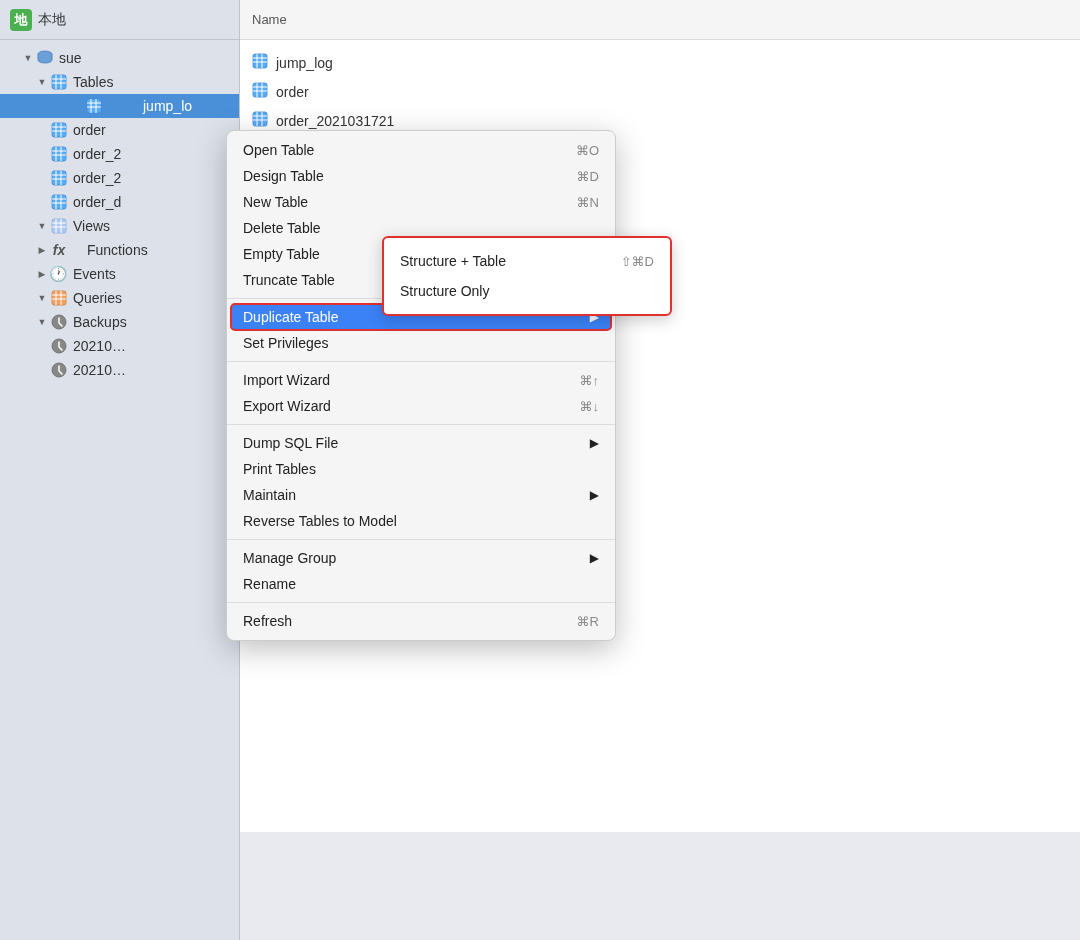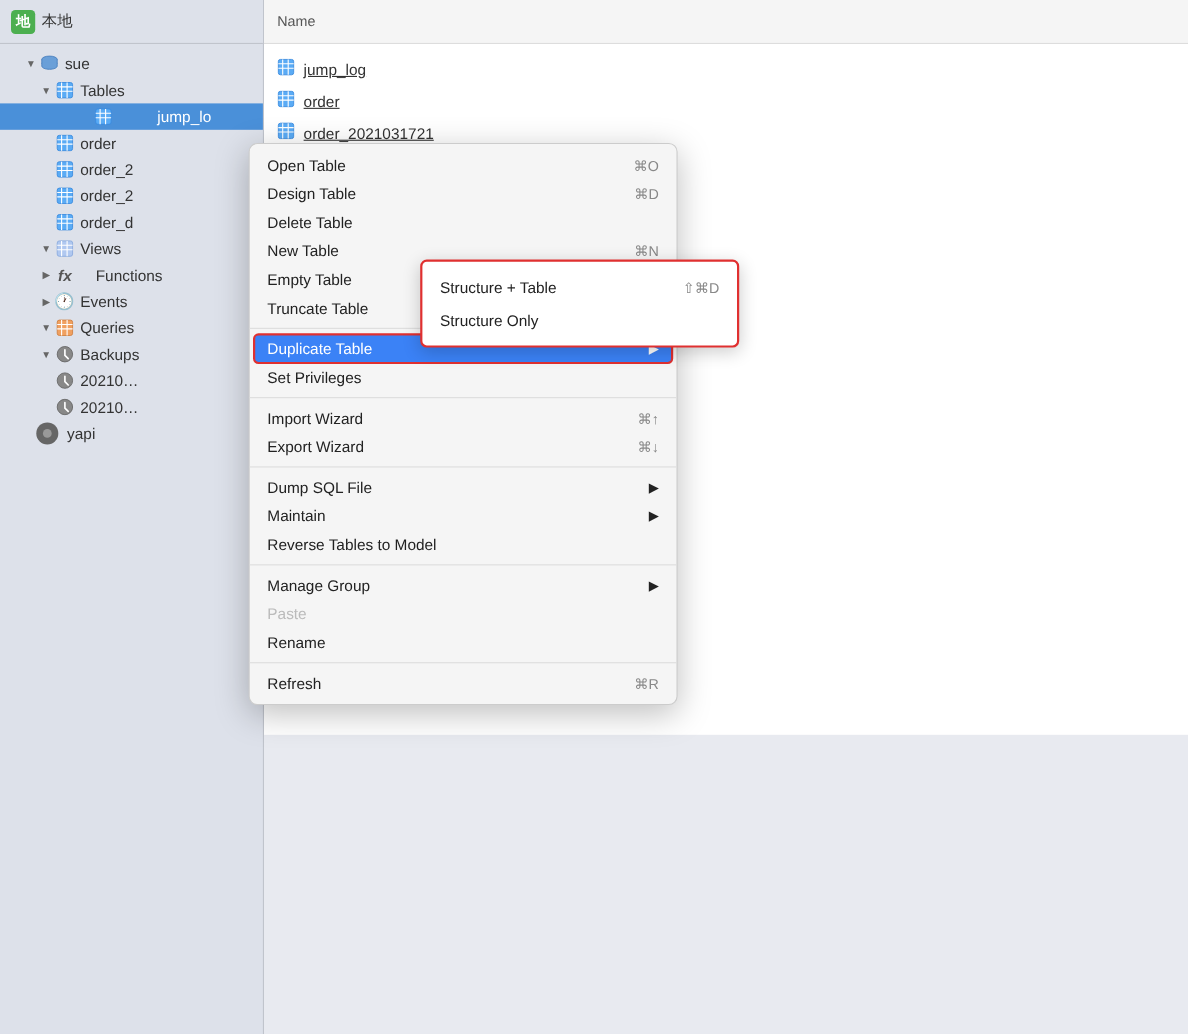--- a/index.html
+++ b/index.html
@@ -126,21 +126,21 @@
       color: white;
       font-size: 12px;
     }
 
     
     .main-content {
       position: absolute;
       left: 240px;
       top: 0;
       right: 0;
-      height: 668px;
+      height: 832px;
       background: white;
     }
 
     .main-header {
       height: 40px;
       border-bottom: 1px solid #ddd;
       display: flex;
       align-items: center;
       padding: 0 12px;
       background: #f5f5f5;
@@ -156,21 +156,20 @@
       padding: 8px 0;
     }
 
     .table-list-item {
       display: flex;
       align-items: center;
       padding: 5px 12px;
       font-size: 14px;
       color: #333;
       cursor: pointer;
-      text-decoration: underline;
     }
 
     .table-list-item .item-icon {
       margin-right: 8px;
     }
 
     
     .context-menu {
       position: absolute;
       left: 226px;
@@ -441,33 +440,20 @@
       <span class="indent3"></span>
       <span class="tree-icon icon-backup">
         <svg viewBox="0 0 16 16">
             <circle cx="8" cy="8" r="7" fill="#888" stroke="#666" stroke-width="0.8"></circle>
             <path d="M8 4 v5 l3 3" stroke="white" stroke-width="1.5" fill="none" stroke-linecap="round"></path>
           </svg>
       </span>
       <span>20210…</span>
     </div>
 
-    <div class="tree-item">
-      <span class="indent1"></span>
-      <span style="width:12px;flex-shrink:0;"></span>
-      <span class="tree-icon">
-        <div class="icon-yapi" style="background:#666;border-radius:50%;width:20px;height:20px;display:flex;align-items:center;justify-content:center;">
-          <svg viewBox="0 0 20 20" width="20" height="20">
-              <circle cx="10" cy="10" r="9" fill="#666"></circle>
-              <path d="M6 10 a4 4 0 1 0 8 0 a4 4 0 1 0 -8 0" fill="#999"></path>
-            </svg>
-        </div>
-      </span>
-      <span style="margin-left:4px;">yapi</span>
-    </div>
 
   </div>
 </div>
 
 <div class="main-content">
   <div class="main-header">
     <span class="main-header-col">Name</span>
   </div>
   <div class="table-list">
     <div class="table-list-item">
@@ -539,26 +525,26 @@
     <span>Open Table</span>
     <span class="shortcut">⌘O</span>
   </div>
 
   <div class="menu-item">
     <span>Design Table</span>
     <span class="shortcut">⌘D</span>
   </div>
 
   <div class="menu-item">
-    <span>Delete Table</span>
-  </div>
-
-  <div class="menu-item">
     <span>New Table</span>
     <span class="shortcut">⌘N</span>
+  </div>
+
+  <div class="menu-item">
+    <span>Delete Table</span>
   </div>
 
   <div class="menu-item">
     <span>Empty Table</span>
   </div>
 
   <div class="menu-item">
     <span>Truncate Table</span>
   </div>
 
@@ -585,41 +571,41 @@
     <span class="shortcut">⌘↓</span>
   </div>
 
   <div class="menu-separator"></div>
 
   <div class="menu-item">
     <span>Dump SQL File</span>
     <span class="arrow">▶</span>
   </div>
 
+  <div class="menu-item">
+    <span>Print Tables</span>
+  </div>
 
   <div class="menu-item">
     <span>Maintain</span>
     <span class="arrow">▶</span>
   </div>
 
   <div class="menu-item">
     <span>Reverse Tables to Model</span>
   </div>
 
   <div class="menu-separator"></div>
 
   <div class="menu-item">
     <span>Manage Group</span>
     <span class="arrow">▶</span>
   </div>
 
 
-  <div class="menu-item disabled">
-    <span style="color:#bbb;">Paste</span>
-  </div>
 
   <div class="menu-item">
     <span>Rename</span>
   </div>
 
   <div class="menu-separator"></div>
 
   <div class="menu-item">
     <span>Refresh</span>
     <span class="shortcut">⌘R</span>

